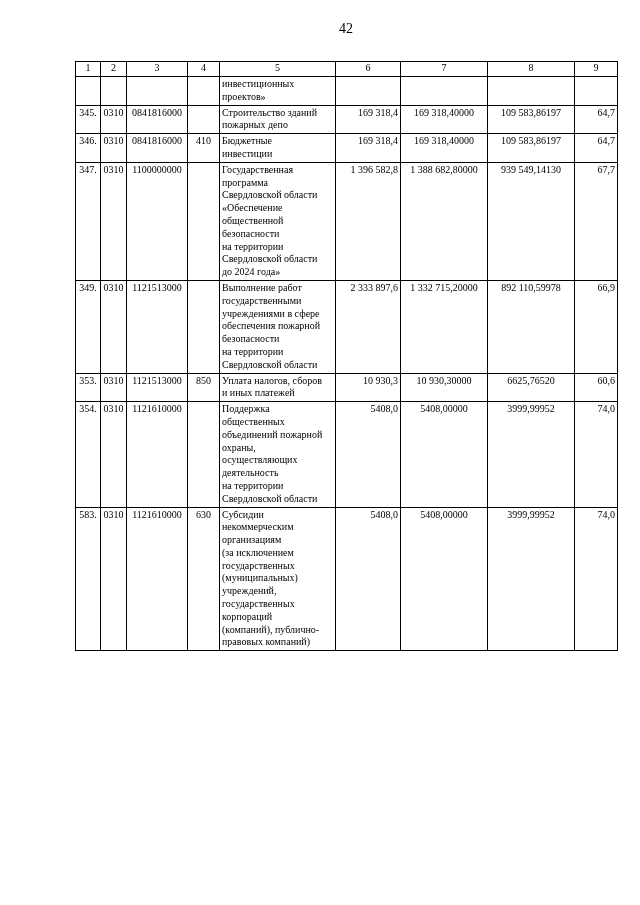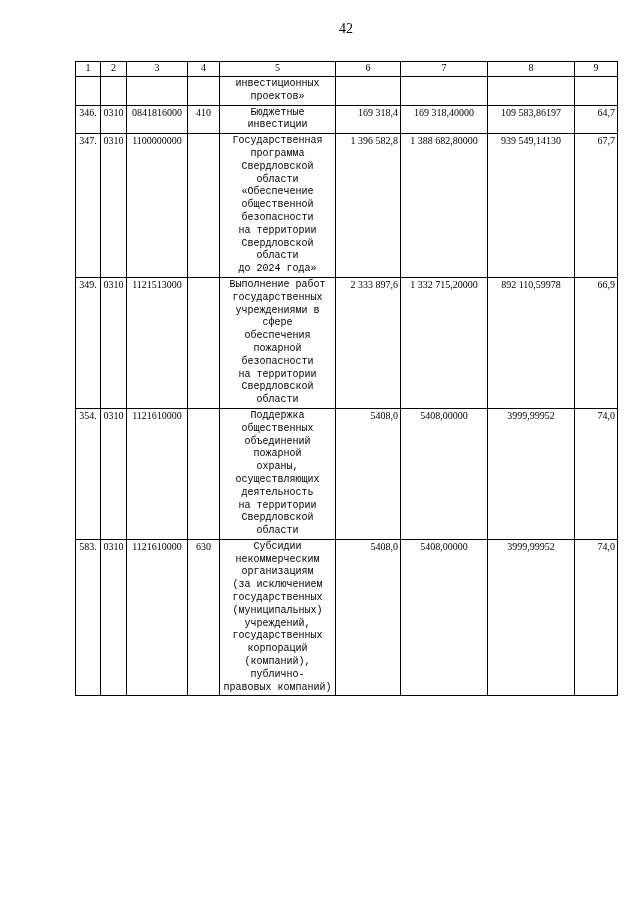--- a/index.html
+++ b/index.html
@@ -58,21 +58,21 @@
   col.w3 { width: 61px; }
   col.w4 { width: 32px; }
   col.w5 { width: 116px; }
   col.w6 { width: 65px; }
   col.w7 { width: 87px; }
   col.w8 { width: 87px; }
   col.w9 { width: 43px; }
   
   td.c-num     { text-align: center; }
   td.c-code    { text-align: center; white-space: nowrap; }
-  td.c-name    { text-align: center; white-space: pre-line; font-family: Liberation Mono, monospace; }
+  td.c-name    { text-align: left; white-space: pre-line; }
   td.c-amt-r   { text-align: right; padding-right: 4px; white-space: nowrap; }
   td.c-amt-c   { text-align: center; white-space: nowrap; }
   td.c-pct     { text-align: right; padding-right: 4px; white-space: nowrap; }
 </style>
 </head>
 <body>
 
 <div class="page">
 
   <div class="page-number">42</div>
@@ -109,20 +109,32 @@
       <td class="c-code"></td>
       <td class="c-code"></td>
       <td class="c-name">инвестиционных
 проектов»</td>
       <td class="c-amt-r"></td>
       <td class="c-amt-c"></td>
       <td class="c-amt-c"></td>
       <td class="c-pct"></td>
     </tr>
         <tr>
+      <td class="c-num">345.</td>
+      <td class="c-code">0310</td>
+      <td class="c-code">0841816000</td>
+      <td class="c-code"></td>
+      <td class="c-name">Строительство зданий
+пожарных депо</td>
+      <td class="c-amt-r">169 318,4</td>
+      <td class="c-amt-c">169 318,40000</td>
+      <td class="c-amt-c">109 583,86197</td>
+      <td class="c-pct">64,7</td>
+    </tr>
+        <tr>
       <td class="c-num">346.</td>
       <td class="c-code">0310</td>
       <td class="c-code">0841816000</td>
       <td class="c-code">410</td>
       <td class="c-name">Бюджетные
 инвестиции</td>
       <td class="c-amt-r">169 318,4</td>
       <td class="c-amt-c">169 318,40000</td>
       <td class="c-amt-c">109 583,86197</td>
       <td class="c-pct">64,7</td>
@@ -145,30 +157,42 @@
       <td class="c-amt-c">1 388 682,80000</td>
       <td class="c-amt-c">939 549,14130</td>
       <td class="c-pct">67,7</td>
     </tr>
         <tr>
       <td class="c-num">349.</td>
       <td class="c-code">0310</td>
       <td class="c-code">1121513000</td>
       <td class="c-code"></td>
       <td class="c-name">Выполнение работ
-государственных
+государственными
 учреждениями в сфере
 обеспечения пожарной
 безопасности
 на территории
 Свердловской области</td>
       <td class="c-amt-r">2 333 897,6</td>
       <td class="c-amt-c">1 332 715,20000</td>
       <td class="c-amt-c">892 110,59978</td>
       <td class="c-pct">66,9</td>
+    </tr>
+        <tr>
+      <td class="c-num">353.</td>
+      <td class="c-code">0310</td>
+      <td class="c-code">1121513000</td>
+      <td class="c-code">850</td>
+      <td class="c-name">Уплата налогов, сборов
+и иных платежей</td>
+      <td class="c-amt-r">10 930,3</td>
+      <td class="c-amt-c">10 930,30000</td>
+      <td class="c-amt-c">6625,76520</td>
+      <td class="c-pct">60,6</td>
     </tr>
         <tr>
       <td class="c-num">354.</td>
       <td class="c-code">0310</td>
       <td class="c-code">1121610000</td>
       <td class="c-code"></td>
       <td class="c-name">Поддержка
 общественных
 объединений пожарной
 охраны,

